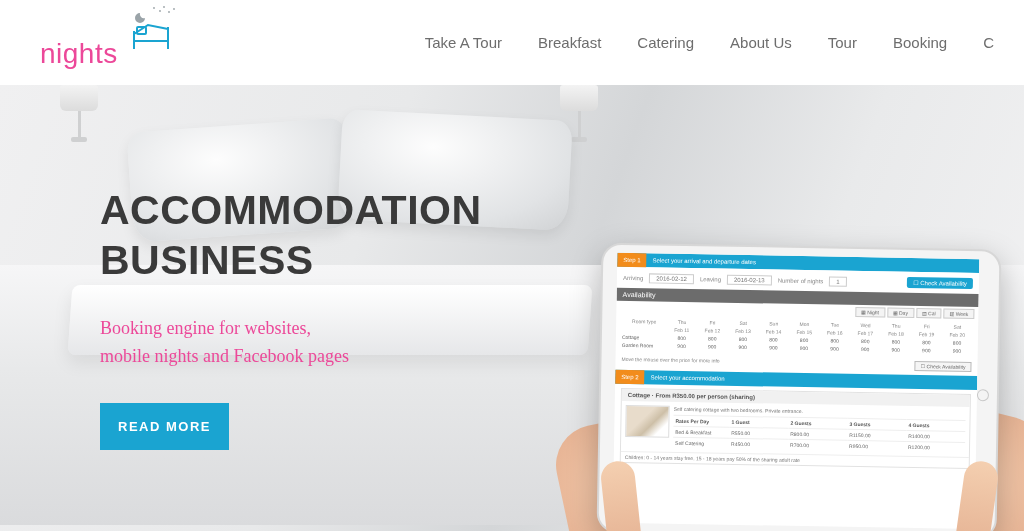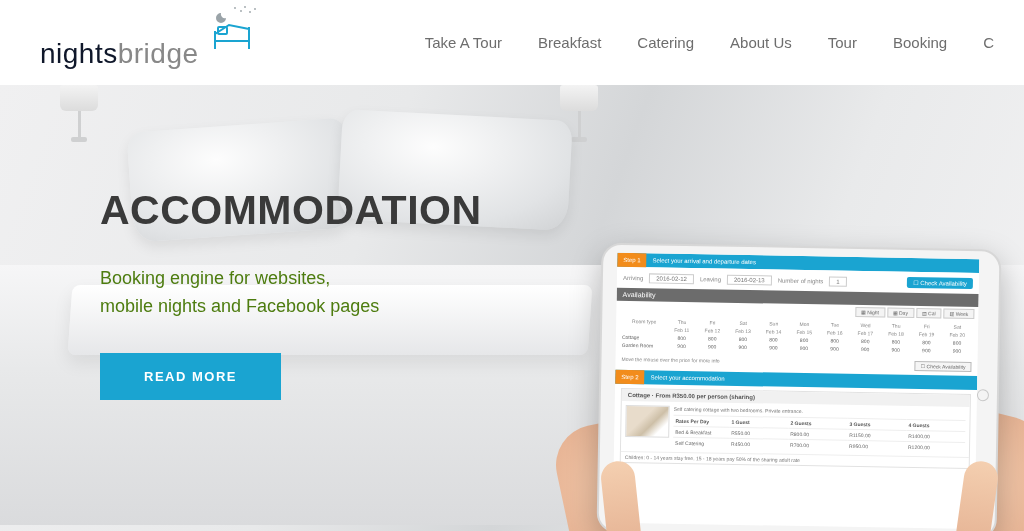--- a/index.html
+++ b/index.html
@@ -1,21 +1,21 @@
 <!DOCTYPE html>
 <html><head>
 <meta charset="utf-8">
 <style>
 * { margin: 0; padding: 0; box-sizing: border-box; }
 body { font-family: -apple-system, "Segoe UI", Helvetica, Arial, sans-serif; width: 1024px; height: 531px; overflow: hidden; background: #fff; }
 
 
 .header { height: 85px; display: flex; align-items: center; padding: 0 30px 0 40px; background: #fff; position: relative; z-index: 10; }
 .logo { display: flex; align-items: flex-end; font-size: 28px; font-weight: 300; letter-spacing: 0.5px; }
-.logo-nights { color: #0f172a; }
+.logo-nights { color: #ec4899; }
 .logo-bridge { color: #888; }
 .logo-icon { margin-left: 6px; position: relative; top: -10px; }
 .logo-icon svg { width: 54px; height: 48px; }
 .nav { margin-left: auto; display: flex; gap: 36px; }
 .nav a { color: #6d6d6d; text-decoration: none; font-size: 15px; font-weight: 400; }
 
 
 .hero { position: relative; height: 446px; overflow: hidden; }
 .hero-bg { position: absolute; inset: 0; background: linear-gradient(110deg, #f0f0f1 0%, #e8e9ea 35%, #d4d6d8 55%, #e9eaeb 75%, #f2f2f3 100%); }
 .bed { position: absolute; left: 0; right: 0; bottom: 0; top: 0; }
@@ -26,22 +26,22 @@
 .fold { position: absolute; left: 70px; top: 200px; width: 520px; height: 70px; background: linear-gradient(#fff, #e6e7e9); border-radius: 8px; transform: skewX(-4deg); box-shadow: 0 8px 18px rgba(0,0,0,0.08); }
 .lamp { position: absolute; top: 0px; width: 38px; height: 70px; }
 .lamp.l1 { left: 60px; }
 .lamp.l2 { left: 560px; }
 .lamp-shade { width: 38px; height: 26px; background: linear-gradient(#f3f3f3,#dcdcdc); border-radius: 3px 3px 6px 6px; }
 .lamp-pole { width: 3px; height: 26px; background: #cfd0d1; margin: 0 auto; }
 .lamp-base { width: 16px; height: 5px; background: #cfd0d1; margin: 0 auto; border-radius: 2px; }
 
 .hero-copy { position: absolute; left: 100px; top: 50px; max-width: 460px; }
 .hero-title { font-size: 41px; line-height: 1.22; font-weight: 600; color: #3a3a3a; letter-spacing: 0.5px; }
-.hero-sub { margin-top: 30px; font-size: 18px; line-height: 1.55; color: #4d7c0f; font-weight: 300; }
-.read-more { margin-top: 32px; display: inline-block; background: #1aa4d1; color: #fff; font-size: 13px; letter-spacing: 1.5px; padding: 16px 44px; font-weight: 600; border: none; cursor: pointer; }
+.hero-sub { margin-top: 30px; font-size: 18px; line-height: 1.55; color: #ec4899; font-weight: 300; font-family: Liberation Serif, serif; }
+.read-more { margin-top: 32px; display: inline-block; background: #1aa4d1; color: #fff; font-size: 13px; letter-spacing: 1.5px; padding: 16px 18px; font-weight: 600; border: none; cursor: pointer; }
 
 
 .hands { position: absolute; right: -20px; bottom: -30px; width: 500px; height: 440px; }
 .hand-l, .hand-r { position: absolute; background: radial-gradient(circle at 50% 40%, #f3c9ab, #e0a888); border-radius: 40px 40px 20px 20px; }
 .hand-l { left: 20px; bottom: -20px; width: 110px; height: 160px; transform: rotate(-12deg); }
 .hand-r { right: 10px; bottom: -20px; width: 110px; height: 170px; transform: rotate(14deg); }
 .thumb-l, .thumb-r { position: absolute; width: 34px; height: 90px; background: linear-gradient(#f4cfb0,#e5b293); border-radius: 20px; z-index: 30; }
 .thumb-l { left: 60px; bottom: 10px; transform: rotate(-6deg); }
 .thumb-r { right: 50px; bottom: 10px; transform: rotate(8deg); }
 
@@ -76,21 +76,20 @@
 .rate-tbl span { border-top: 1px solid #eee; padding: 2px 2px; color: #666; }
 .rate-tbl .hd { font-weight: 600; color: #555; }
 .card-foot { border-top: 1px solid #eee; padding: 2px 4px; font-size: 5px; color: #777; }
 </style>
 </head>
 <body>
 
 <div class="header">
   <a class="logo">
     <span class="logo-nights">nights</span>
-      <span class="logo-bridge">bridge</span>
     <span class="logo-icon">
       <svg viewBox="0 0 54 48">
         <path d="M16 8 a5 5 0 1 0 5 5 a4 4 0 0 1 -5 -5 z" fill="#9aa3a8"></path>
         <circle cx="30" cy="3" r="0.9" fill="#9aa3a8"></circle>
           <circle cx="36" cy="6" r="0.9" fill="#9aa3a8"></circle>
           <circle cx="40" cy="2" r="0.9" fill="#9aa3a8"></circle>
           <circle cx="45" cy="7" r="0.9" fill="#9aa3a8"></circle>
           <circle cx="50" cy="4" r="0.9" fill="#9aa3a8"></circle>
         <g stroke="#1aa4d1" stroke-width="2" fill="none">
           <path d="M10 44 L10 26 M44 44 L44 22 M10 36 L44 36 M10 29 L24 20 L44 24"></path>
@@ -127,20 +126,21 @@
       <div class="pillow p2"></div>
       <div class="mattress"></div>
       <div class="fold"></div>
     </div>
   </div>
 
   <div class="hero-copy">
     <h1 class="hero-title">
       <br>
       <span>ACCOMMODATION</span><br>
+      <span>BUSINESS</span>
     </h1>
     <p class="hero-sub">
       <span>Booking engine for websites,</span><br>
       <span>mobile nights and Facebook pages</span>
     </p>
     <button class="read-more">READ MORE</button>
   </div>
 
   <div class="hands">
     <div class="hand-l"></div>

